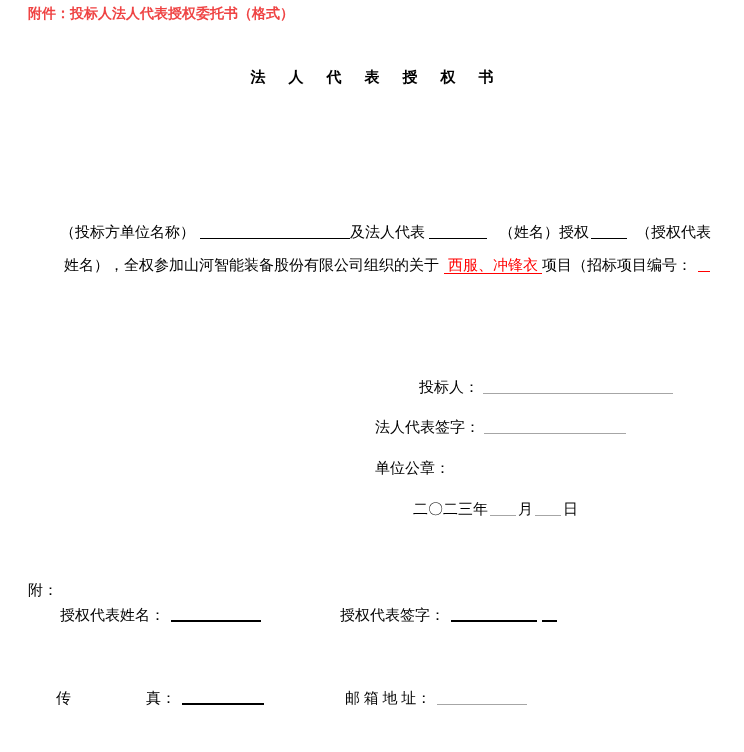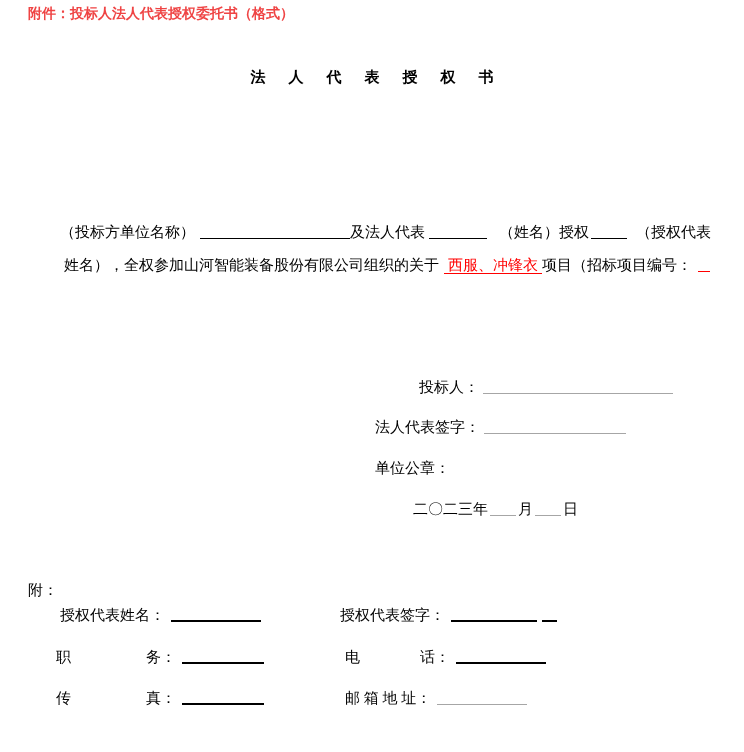--- a/index.html
+++ b/index.html
@@ -85,23 +85,19 @@
 
   <div class="abs sig-date"><span>二〇二三年</span><span class="blank gray w26 ml2"></span><span class="ml2">月</span><span class="blank gray w26 ml2"></span><span class="ml2">日</span></div>
 
   <div class="abs appendix-label">附：</div>
 
   <div class="abs apx-row1">
     <span class="apx-left1"><span>授权代表姓名：</span><span class="blank w90 ml6"></span></span>
     <span class="apx-right1"><span>授权代表签字：</span><span class="blank w86 ml6"></span><span class="blank w15 ml5"></span></span>
   </div>
 
-  <div class="abs apx-row2">
-    <span class="apx-left"><span>职　　　　　务：</span><span class="blank w82 ml6"></span></span>
-    <span class="apx-right"><span>电　　　　话：</span><span class="blank w90 ml6"></span></span>
-  </div>
 
   <div class="abs apx-row3">
     <span class="apx-left"><span>传　　　　　真：</span><span class="blank w82 ml6"></span></span>
     <span class="apx-right"><span>邮 箱 地 址：</span><span class="blank gray w90 ml6"></span></span>
   </div>
 
 </div>
 
 </body></html>

